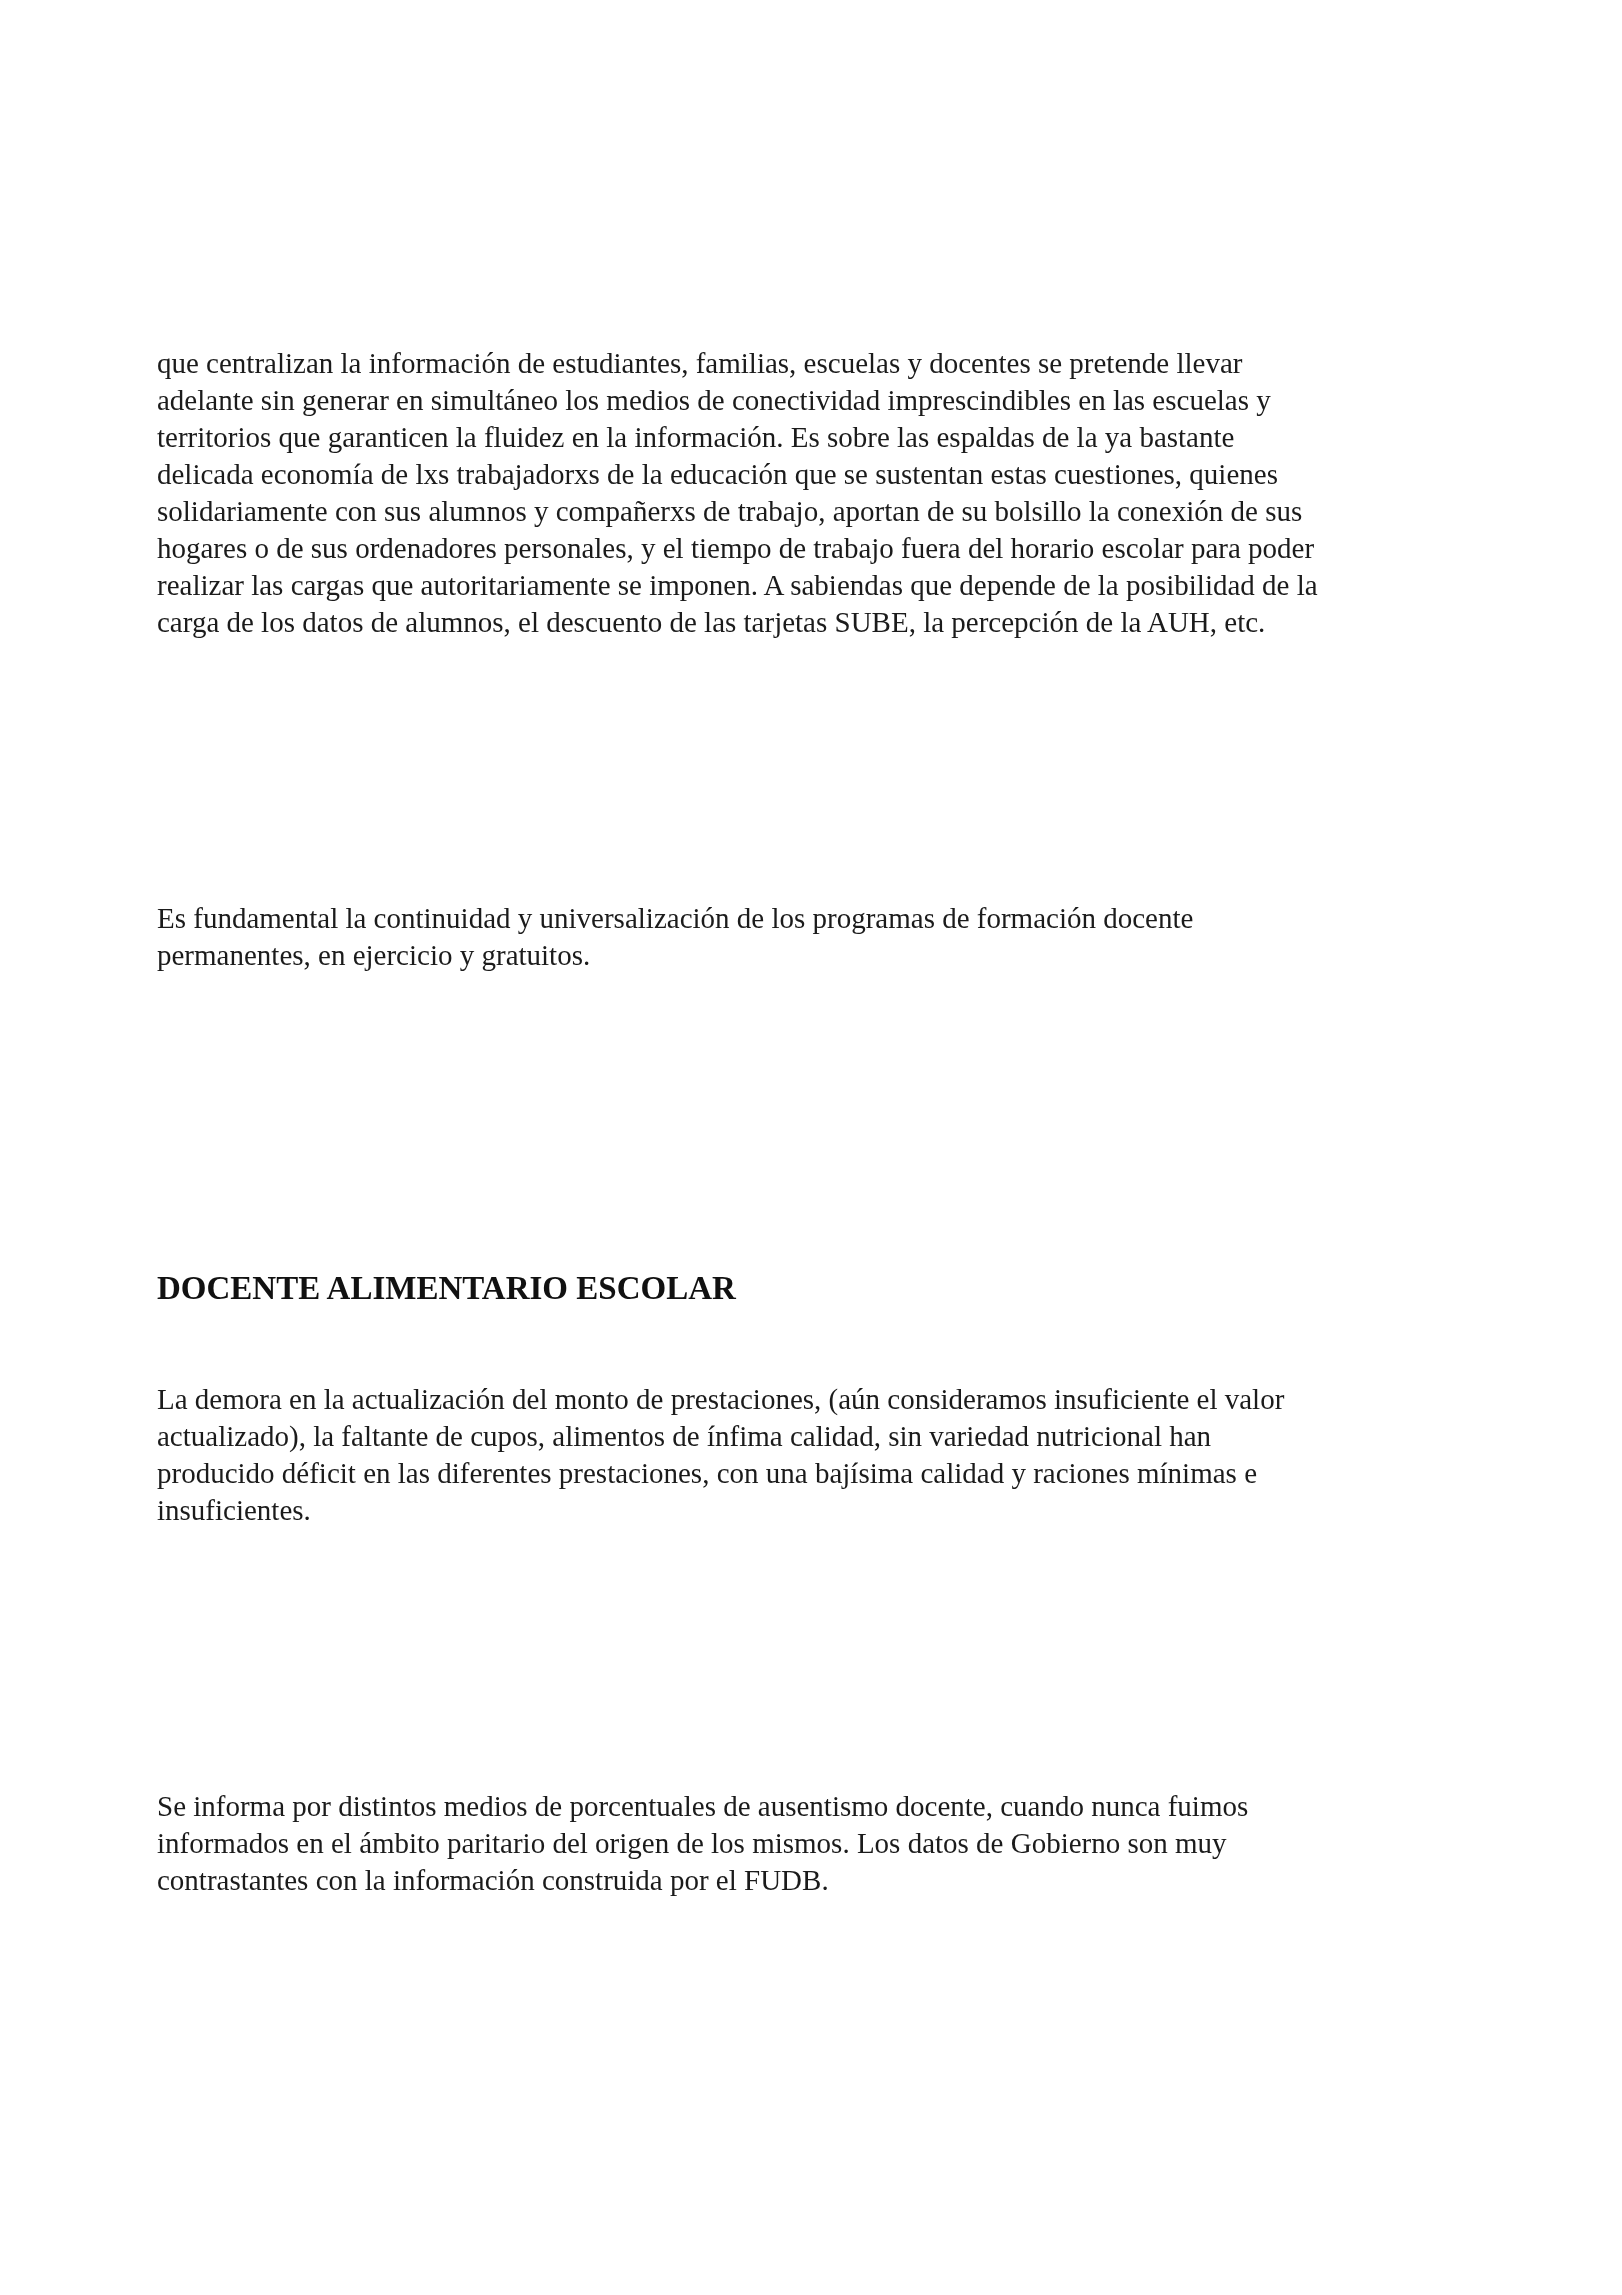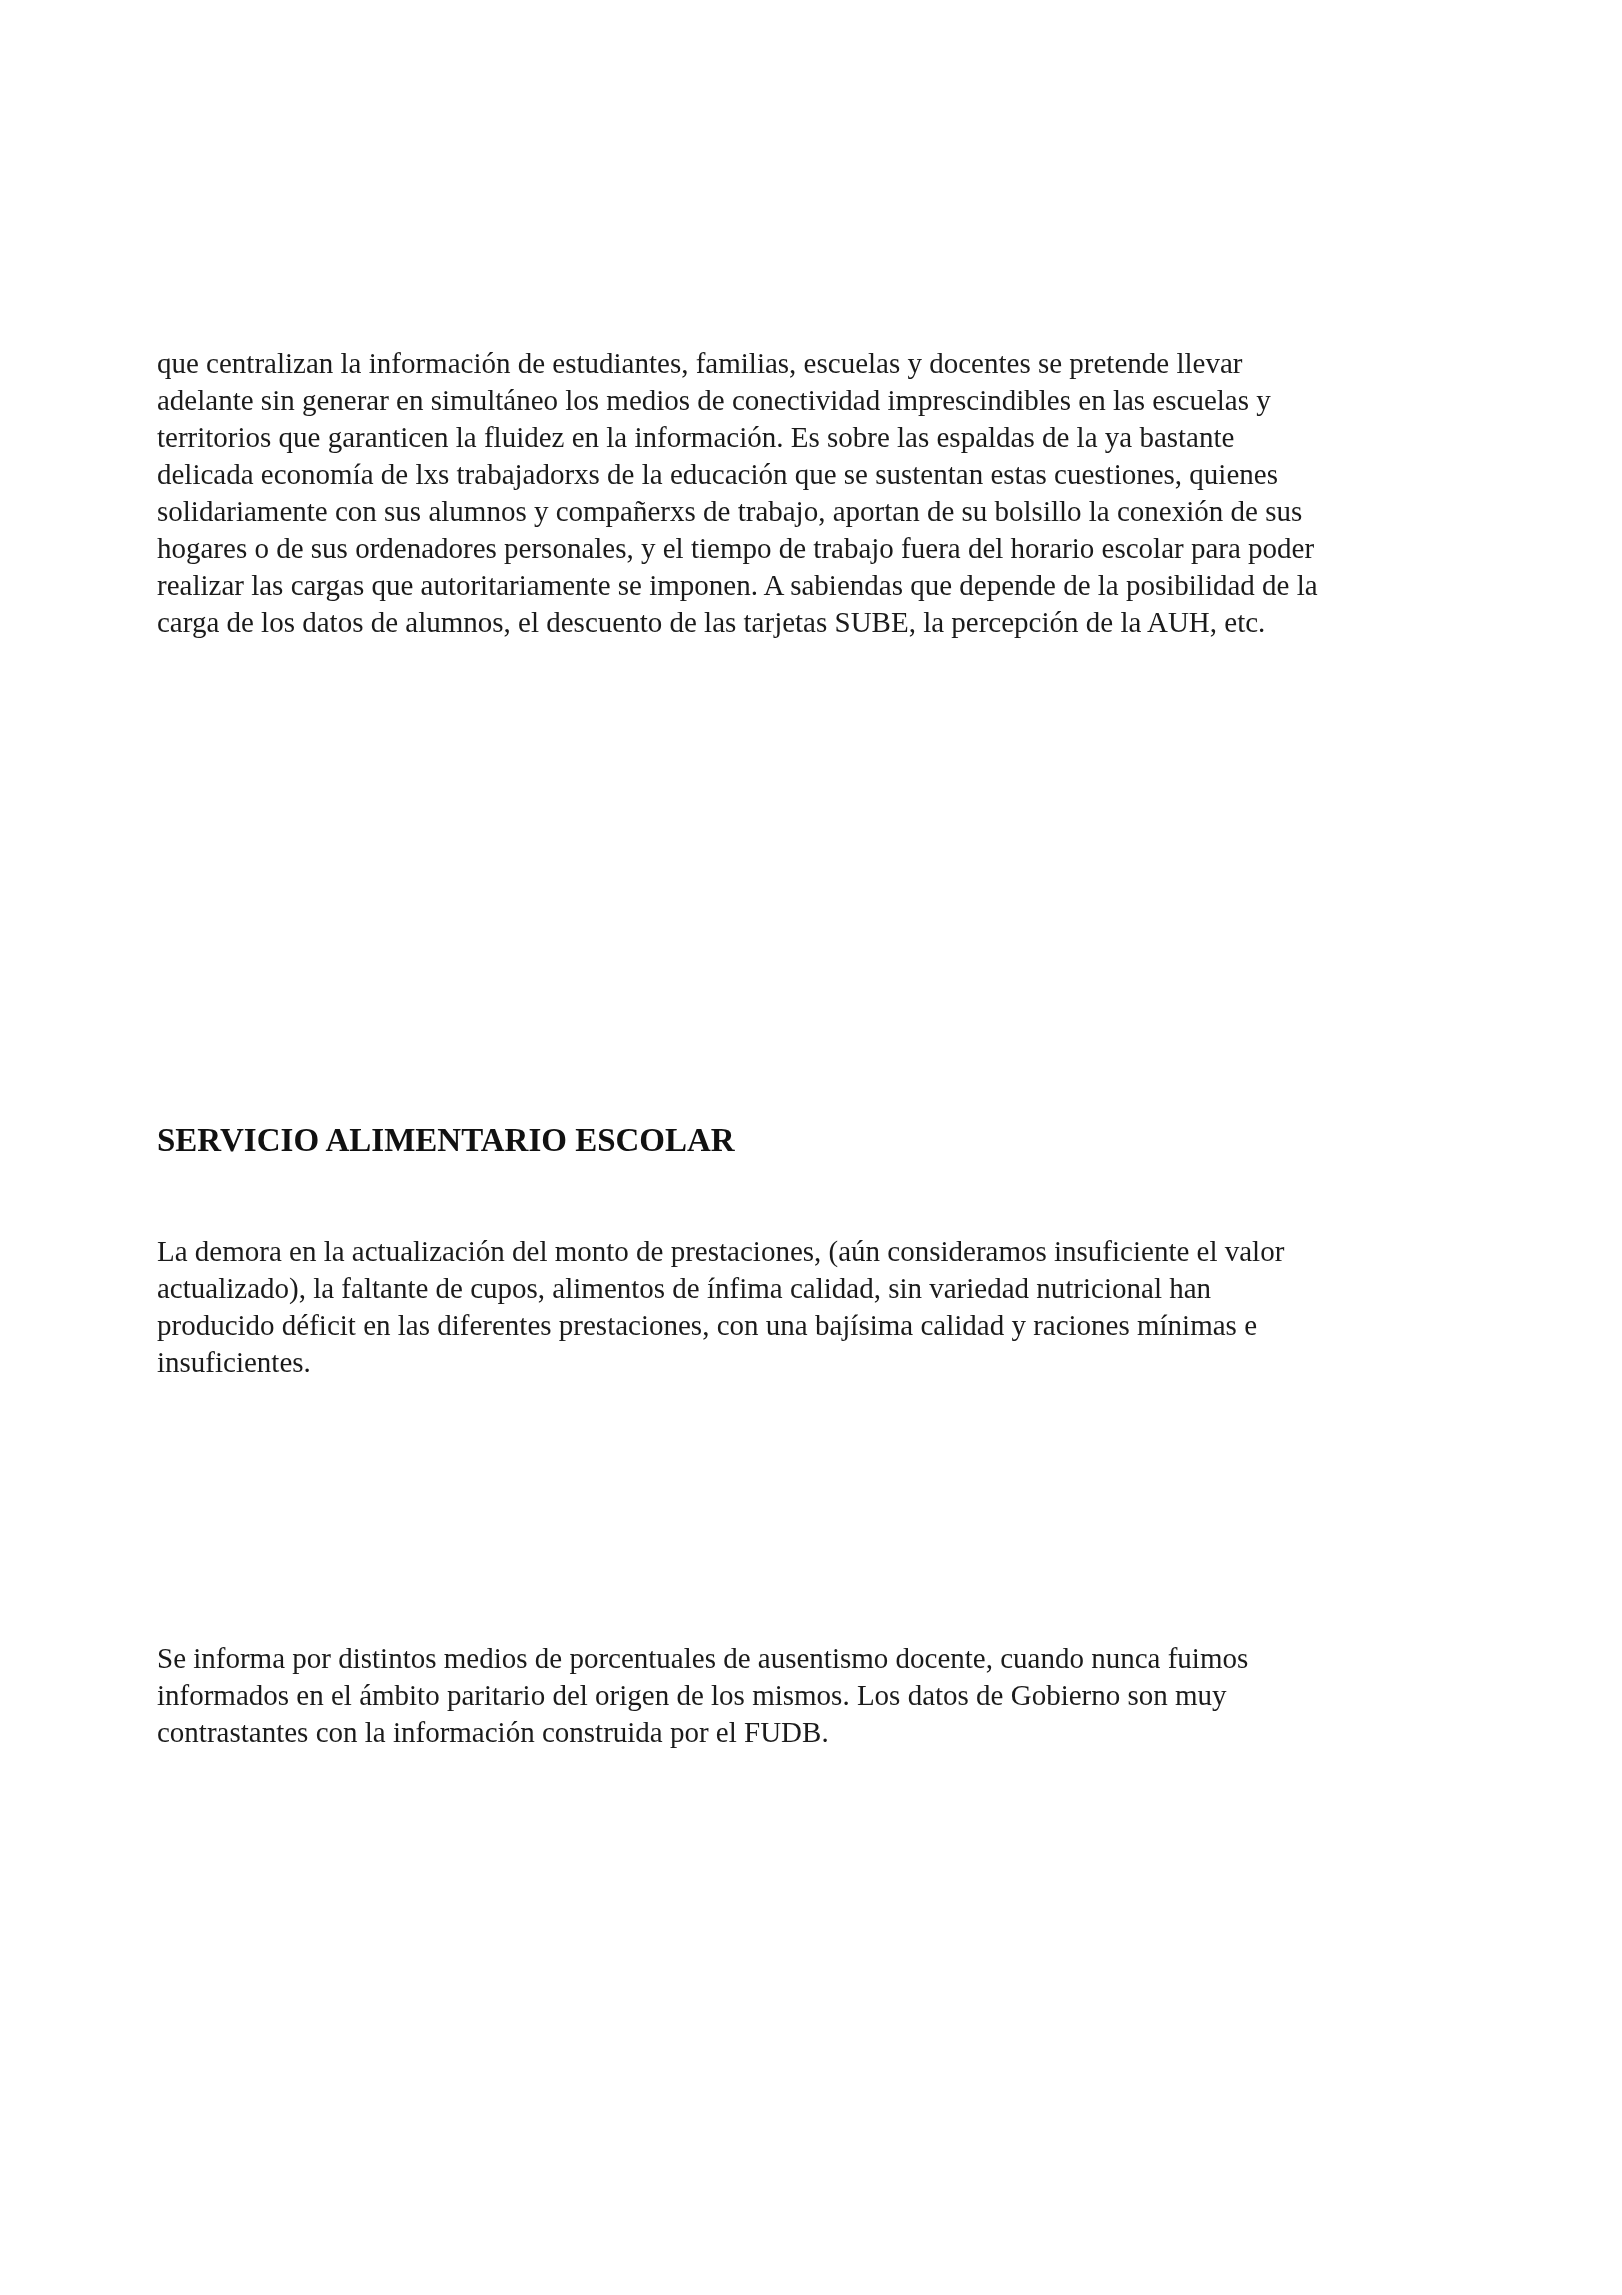--- a/index.html
+++ b/index.html
@@ -51,24 +51,26 @@
 adelante sin generar en simultáneo los medios de conectividad imprescindibles en las escuelas y
 territorios que garanticen la fluidez en la información. Es sobre las espaldas de la ya bastante
 delicada economía de lxs trabajadorxs de la educación que se sustentan estas cuestiones, quienes
 solidariamente con sus alumnos y compañerxs de trabajo, aportan de su bolsillo la conexión de sus
 hogares o de sus ordenadores personales, y el tiempo de trabajo fuera del horario escolar para poder
 realizar las cargas que autoritariamente se imponen. A sabiendas que depende de la posibilidad de la
 carga de los datos de alumnos, el descuento de las tarjetas SUBE, la percepción de la AUH, etc.</div>
     </div>
 
     <div class="section">
+      <div class="section-body">Es fundamental la continuidad y universalización de los programas de formación docente
+permanentes, en ejercicio y gratuitos.</div>
     </div>
 
     <div class="section">
-      <div class="section-heading">SERVICIO ALIMENTARIO ESCOLAR</div>
+      <div class="section-heading">DOCENTE ALIMENTARIO ESCOLAR</div>
       <div class="section-body">La demora en la actualización del monto de prestaciones, (aún consideramos insuficiente el valor
 actualizado), la faltante de cupos, alimentos de ínfima calidad, sin variedad nutricional han
 producido déficit en las diferentes prestaciones, con una bajísima calidad y raciones mínimas e
 insuficientes.</div>
     </div>
 
     <div class="section">
       <div class="section-body">Se informa por distintos medios de porcentuales de ausentismo docente, cuando nunca fuimos
 informados en el ámbito paritario del origen de los mismos. Los datos de Gobierno son muy
 contrastantes con la información construida por el FUDB.</div>

